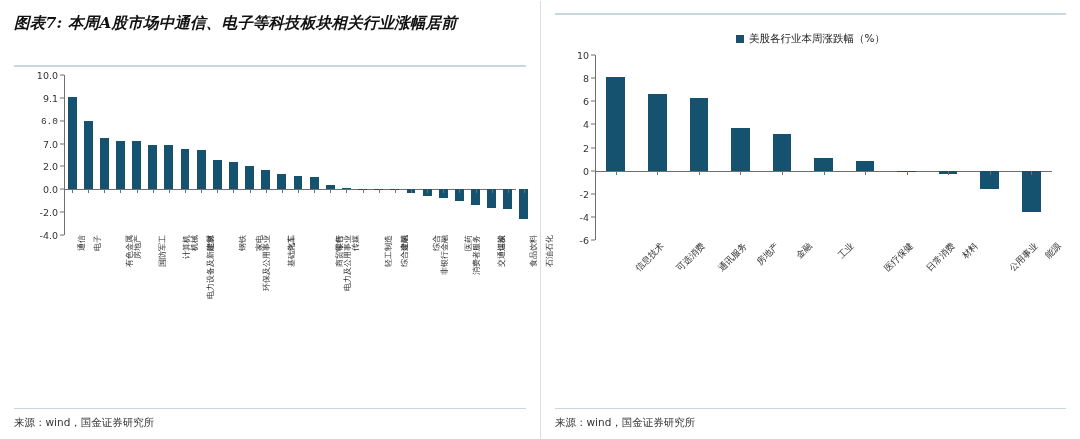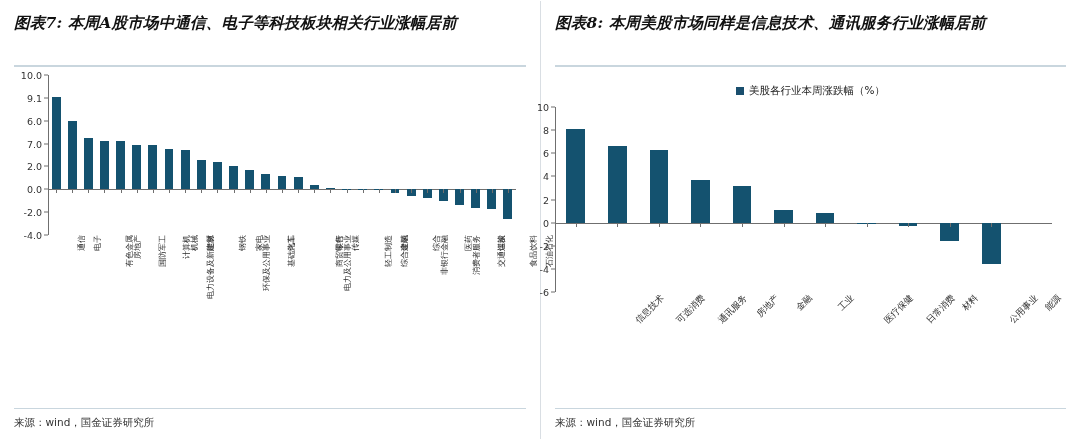--- a/index.html
+++ b/index.html
@@ -32,22 +32,22 @@
 
   .legend{
     display:flex; justify-content:center; align-items:center;
     gap:5px; margin-top:16px; height:16px;
   }
   .legend-swatch{ width:8px; height:8px; background:#1a4f6e; display:inline-block; }
   .legend-label{ font-size:10.5px; color:#222; font-family:"DejaVu Sans",sans-serif; }
 
   
   .chart{ position:relative; margin-top:8px; }
-  .chart-left{ height:160px; margin-left:34px; margin-right:10px; }
-  .chart-right{ height:185px; margin-right:14px; }
+  .chart-left{ height:160px; margin-left:50px; margin-right:10px; }
+  .chart-right{ height:185px; margin-left:40px; margin-right:14px; }
 
   .ylab{
     position:absolute; right:100%; transform:translateY(-50%);
     padding-right:6px; font-size:9.5px; color:#333; white-space:nowrap;
     font-family:"DejaVu Sans",sans-serif;
   }
   .ytick{
     position:absolute; left:-4px; width:4px; height:1px; background:#6f6f6f;
     transform:translateY(-.5px);
   }
@@ -152,21 +152,21 @@
         <div class="xtick" style="left: 427.655px; top: 114.286px;"></div>
         <div class="bar" style="left: 439.355px; width: 8.87586px; top: 114.286px; height: 19.4286px; background: rgb(20, 82, 111);"></div>
         <div class="xtick" style="left: 443.793px; top: 114.286px;"></div>
         <div class="bar" style="left: 455.493px; width: 8.87586px; top: 114.286px; height: 29.7143px; background: rgb(20, 82, 111);"></div>
         <div class="xtick" style="left: 459.931px; top: 114.286px;"></div>
       </div>
   <div class="ylab" style="top: 0px;">10.0</div>
       <div class="ytick" style="top: 0px;"></div>
       <div class="ylab" style="top: 22.8571px;">9.1</div>
       <div class="ytick" style="top: 22.8571px;"></div>
-      <div class="ylab" style="top: 45.7143px;">6.0</div>
+      <div class="ylab" style="top: 45.7143px; font-family: Liberation Mono, monospace;">6.0</div>
       <div class="ytick" style="top: 45.7143px;"></div>
       <div class="ylab" style="top: 68.5714px;">7.0</div>
       <div class="ytick" style="top: 68.5714px;"></div>
       <div class="ylab" style="top: 91.4286px;">2.0</div>
       <div class="ytick" style="top: 91.4286px;"></div>
       <div class="ylab" style="top: 114.286px;">0.0</div>
       <div class="ytick" style="top: 114.286px;"></div>
       <div class="ylab" style="top: 137.143px;">-2.0</div>
       <div class="ytick" style="top: 137.143px;"></div>
       <div class="ylab" style="top: 160px;">-4.0</div>
@@ -204,21 +204,20 @@
       <div class="xlab xlab-left" style="left: 463.931px;">石油石化</div>
     </div>
 
   <div class="source">
     <div class="source-rule"></div>
     <div class="source-text">来源：wind，国金证券研究所</div>
   </div>
 </div>
 
 <div class="panel panel-right">
-  <div class="fig-title">图表8: 本周美股市场同样是信息技术、通讯服务行业涨幅居前</div>
   <div class="rule"></div>
 
   <div class="legend">
     <span class="legend-swatch"></span>
     <span class="legend-label">美股各行业本周涨跌幅（%）</span>
   </div>
 
   <div class="chart chart-right" id="chart1">
     <div class="yaxis-line"></div>
     <div class="plot" id="plot1">

